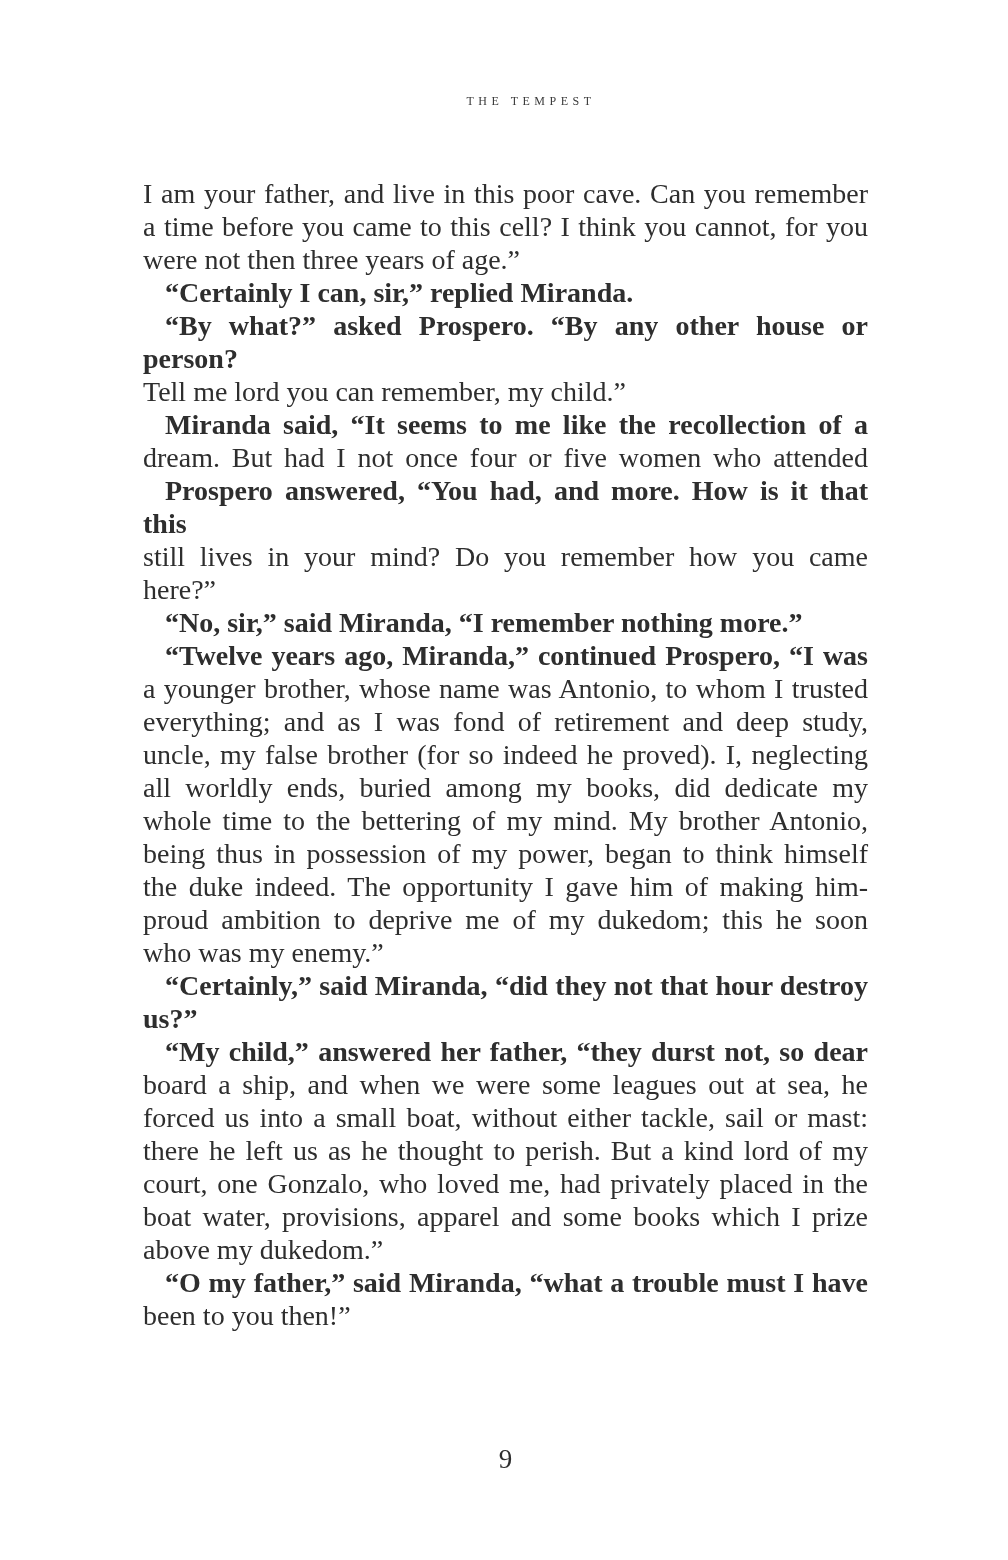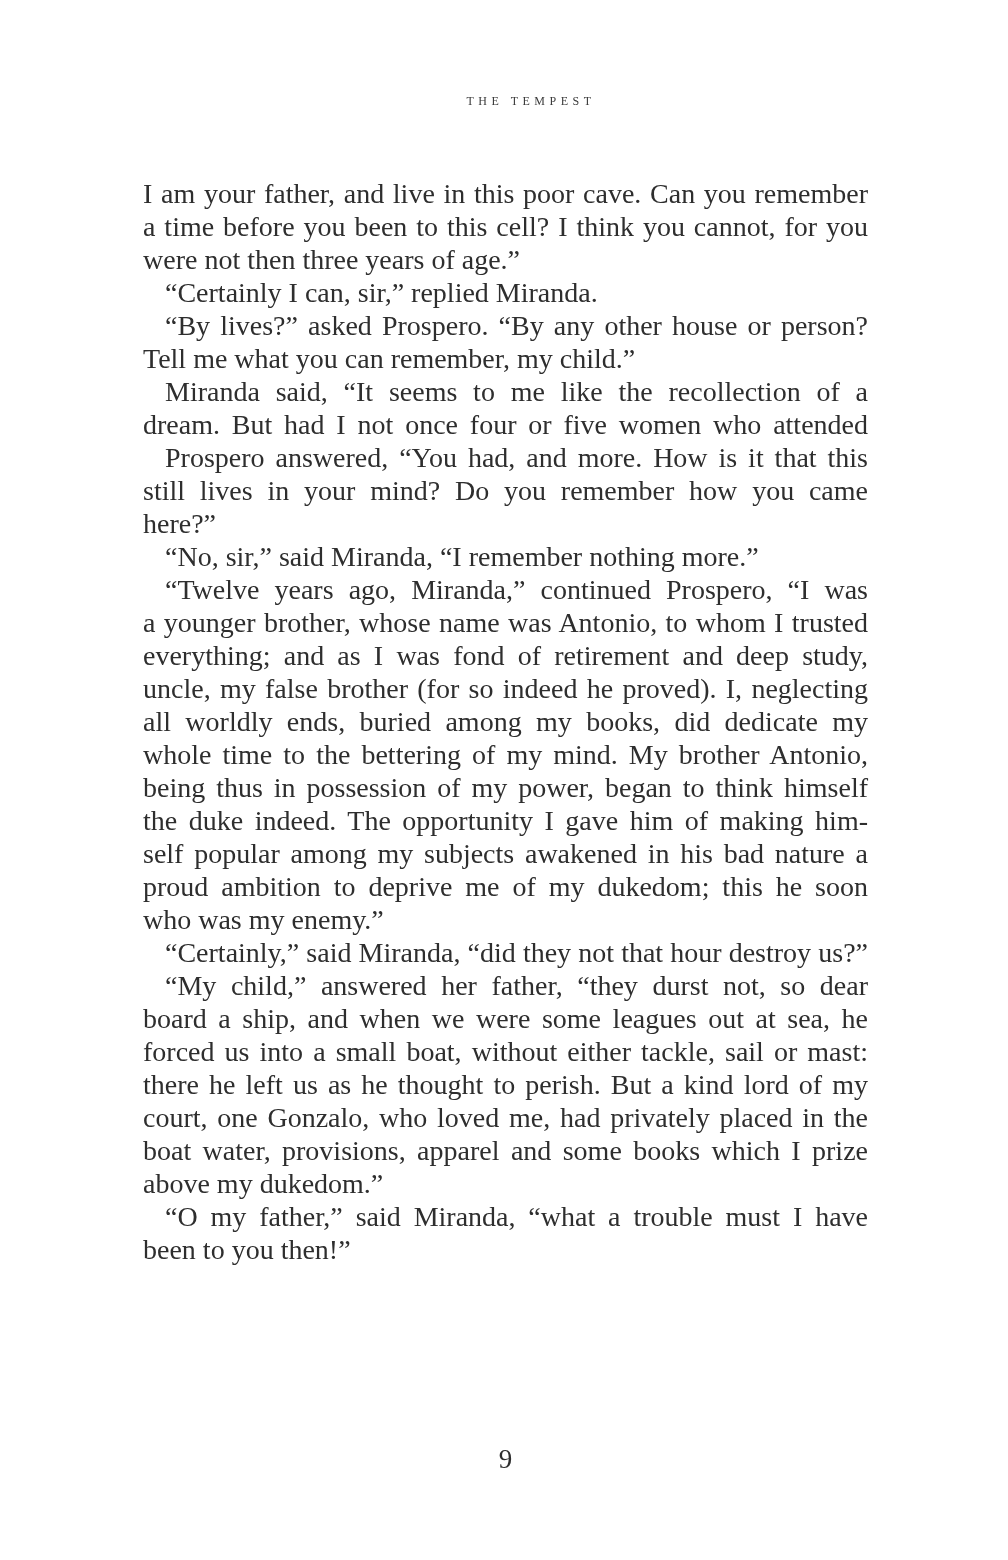--- a/index.html
+++ b/index.html
@@ -40,58 +40,58 @@
   .line {
     text-align: justify;
     text-align-last: justify;
     white-space: normal;
   }
   .line.lastline {
     text-align-last: left;
   }
   .line.indent {
     text-indent: 22px;
+    font-weight: bold;
   }
   .page-number {
     position: absolute;
     top: 1444px;
     left: 143px;
     width: 725px;
     text-align: center;
     font-size: 27px;
     color: #2e2e2e;
   }
 </style>
 </head>
 <body>
 
 <div class="page">
   <div class="running-head">THE TEMPEST</div>
 
   <div class="text-block">
       <div class="line">I am your father, and live in this poor cave. Can you remember</div>
-      <div class="line">a time before you been to this cell? I think you cannot, for you</div>
+      <div class="line">a time before you came to this cell? I think you cannot, for you</div>
       <div class="line lastline">were not then three years of age.”</div>
       <div class="line indent lastline">“Certainly I can, sir,” replied Miranda.</div>
-      <div class="line indent">“By lives?” asked Prospero. “By any other house or person?</div>
-      <div class="line lastline">Tell me what you can remember, my child.”</div>
+      <div class="line indent">“By what?” asked Prospero. “By any other house or person?</div>
+      <div class="line lastline">Tell me lord you can remember, my child.”</div>
       <div class="line indent">Miranda said, “It seems to me like the recollection of a</div>
       <div class="line">dream. But had I not once four or five women who attended</div>
       <div class="line indent">Prospero answered, “You had, and more. How is it that this</div>
       <div class="line">still lives in your mind? Do you remember how you came here?”</div>
       <div class="line indent lastline">“No, sir,” said Miranda, “I remember nothing more.”</div>
       <div class="line indent">“Twelve years ago, Miranda,” continued Prospero, “I was</div>
       <div class="line">a younger brother, whose name was Antonio, to whom I trusted</div>
       <div class="line">everything; and as I was fond of retirement and deep study,</div>
       <div class="line">uncle, my false brother (for so indeed he proved). I, neglecting</div>
       <div class="line">all worldly ends, buried among my books, did dedicate my</div>
       <div class="line">whole time to the bettering of my mind. My brother Antonio,</div>
       <div class="line">being thus in possession of my power, began to think himself</div>
       <div class="line">the duke indeed. The opportunity I gave him of making him-</div>
-      <div class="line">self popular among my subjects awakened in his bad nature a</div>
       <div class="line">proud ambition to deprive me of my dukedom; this he soon</div>
       <div class="line lastline">who was my enemy.”</div>
       <div class="line indent">“Certainly,” said Miranda, “did they not that hour destroy us?”</div>
       <div class="line indent">“My child,” answered her father, “they durst not, so dear</div>
       <div class="line">board a ship, and when we were some leagues out at sea, he</div>
       <div class="line">forced us into a small boat, without either tackle, sail or mast:</div>
       <div class="line">there he left us as he thought to perish. But a kind lord of my</div>
       <div class="line">court, one Gonzalo, who loved me, had privately placed in the</div>
       <div class="line">boat water, provisions, apparel and some books which I prize</div>
       <div class="line lastline">above my dukedom.”</div>

